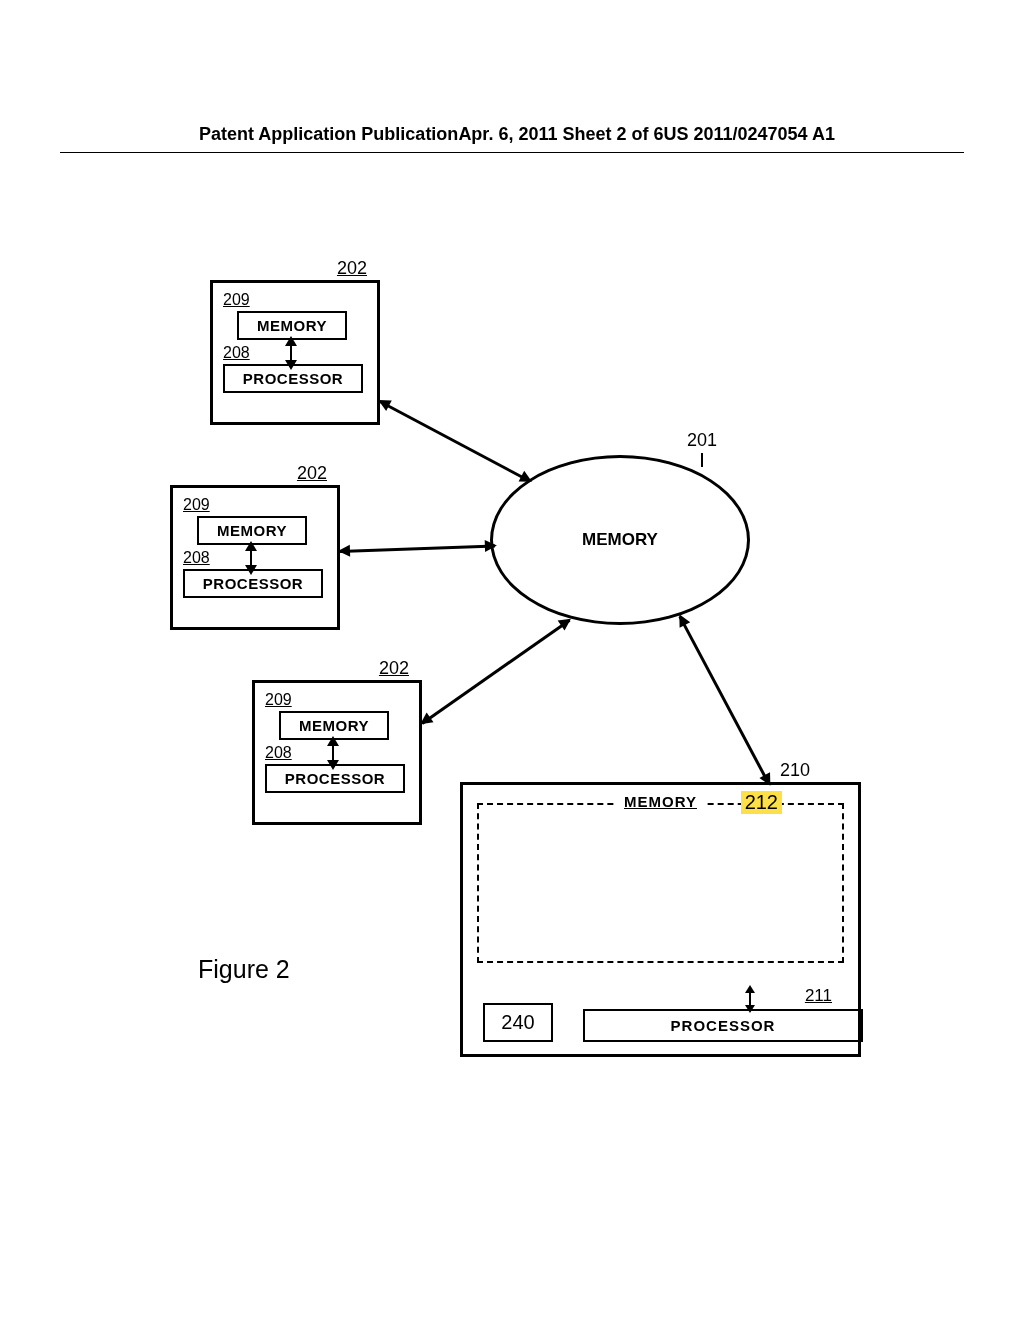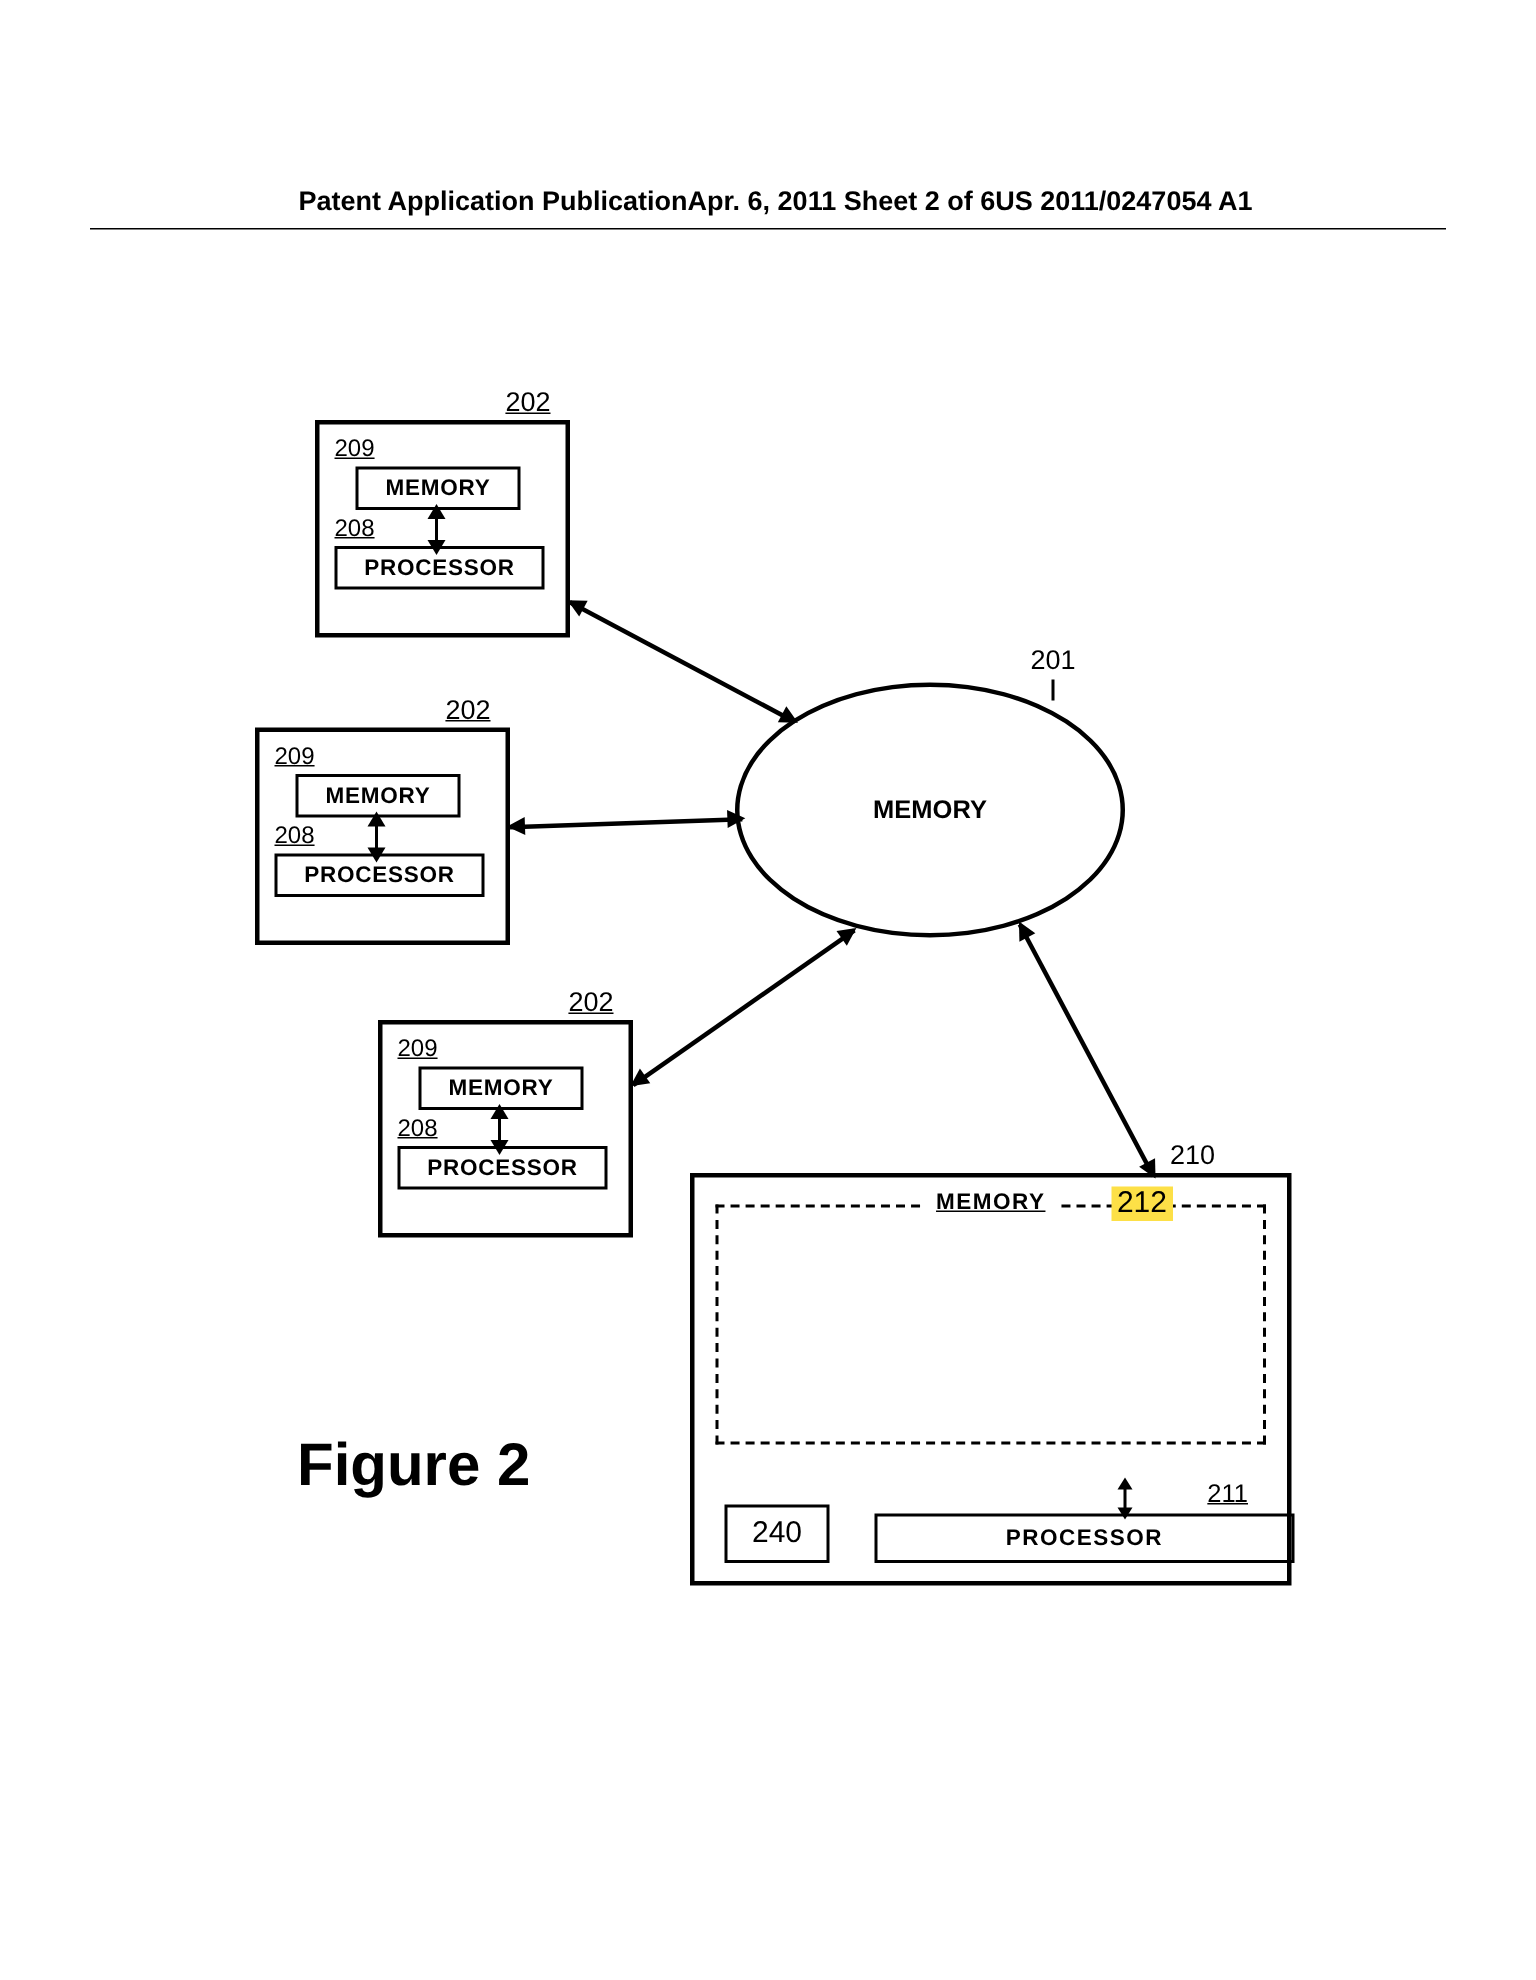--- a/index.html
+++ b/index.html
@@ -121,23 +121,22 @@
     width: 2px;
     height: 14px;
     background: black;
     margin: 2px auto 0;
   }
 
   .figure-caption {
     position: absolute;
     left: 28px;
     top: 695px;
-    font-size: 40px;
+    font-size: 25px;
     font-family: Arial, sans-serif;
-    font-weight: bold;
   }
 
   .server-box {
     position: absolute;
     left: 290px;
     top: 522px;
     width: 401px;
     height: 275px;
     border: 3px solid black;
   }

